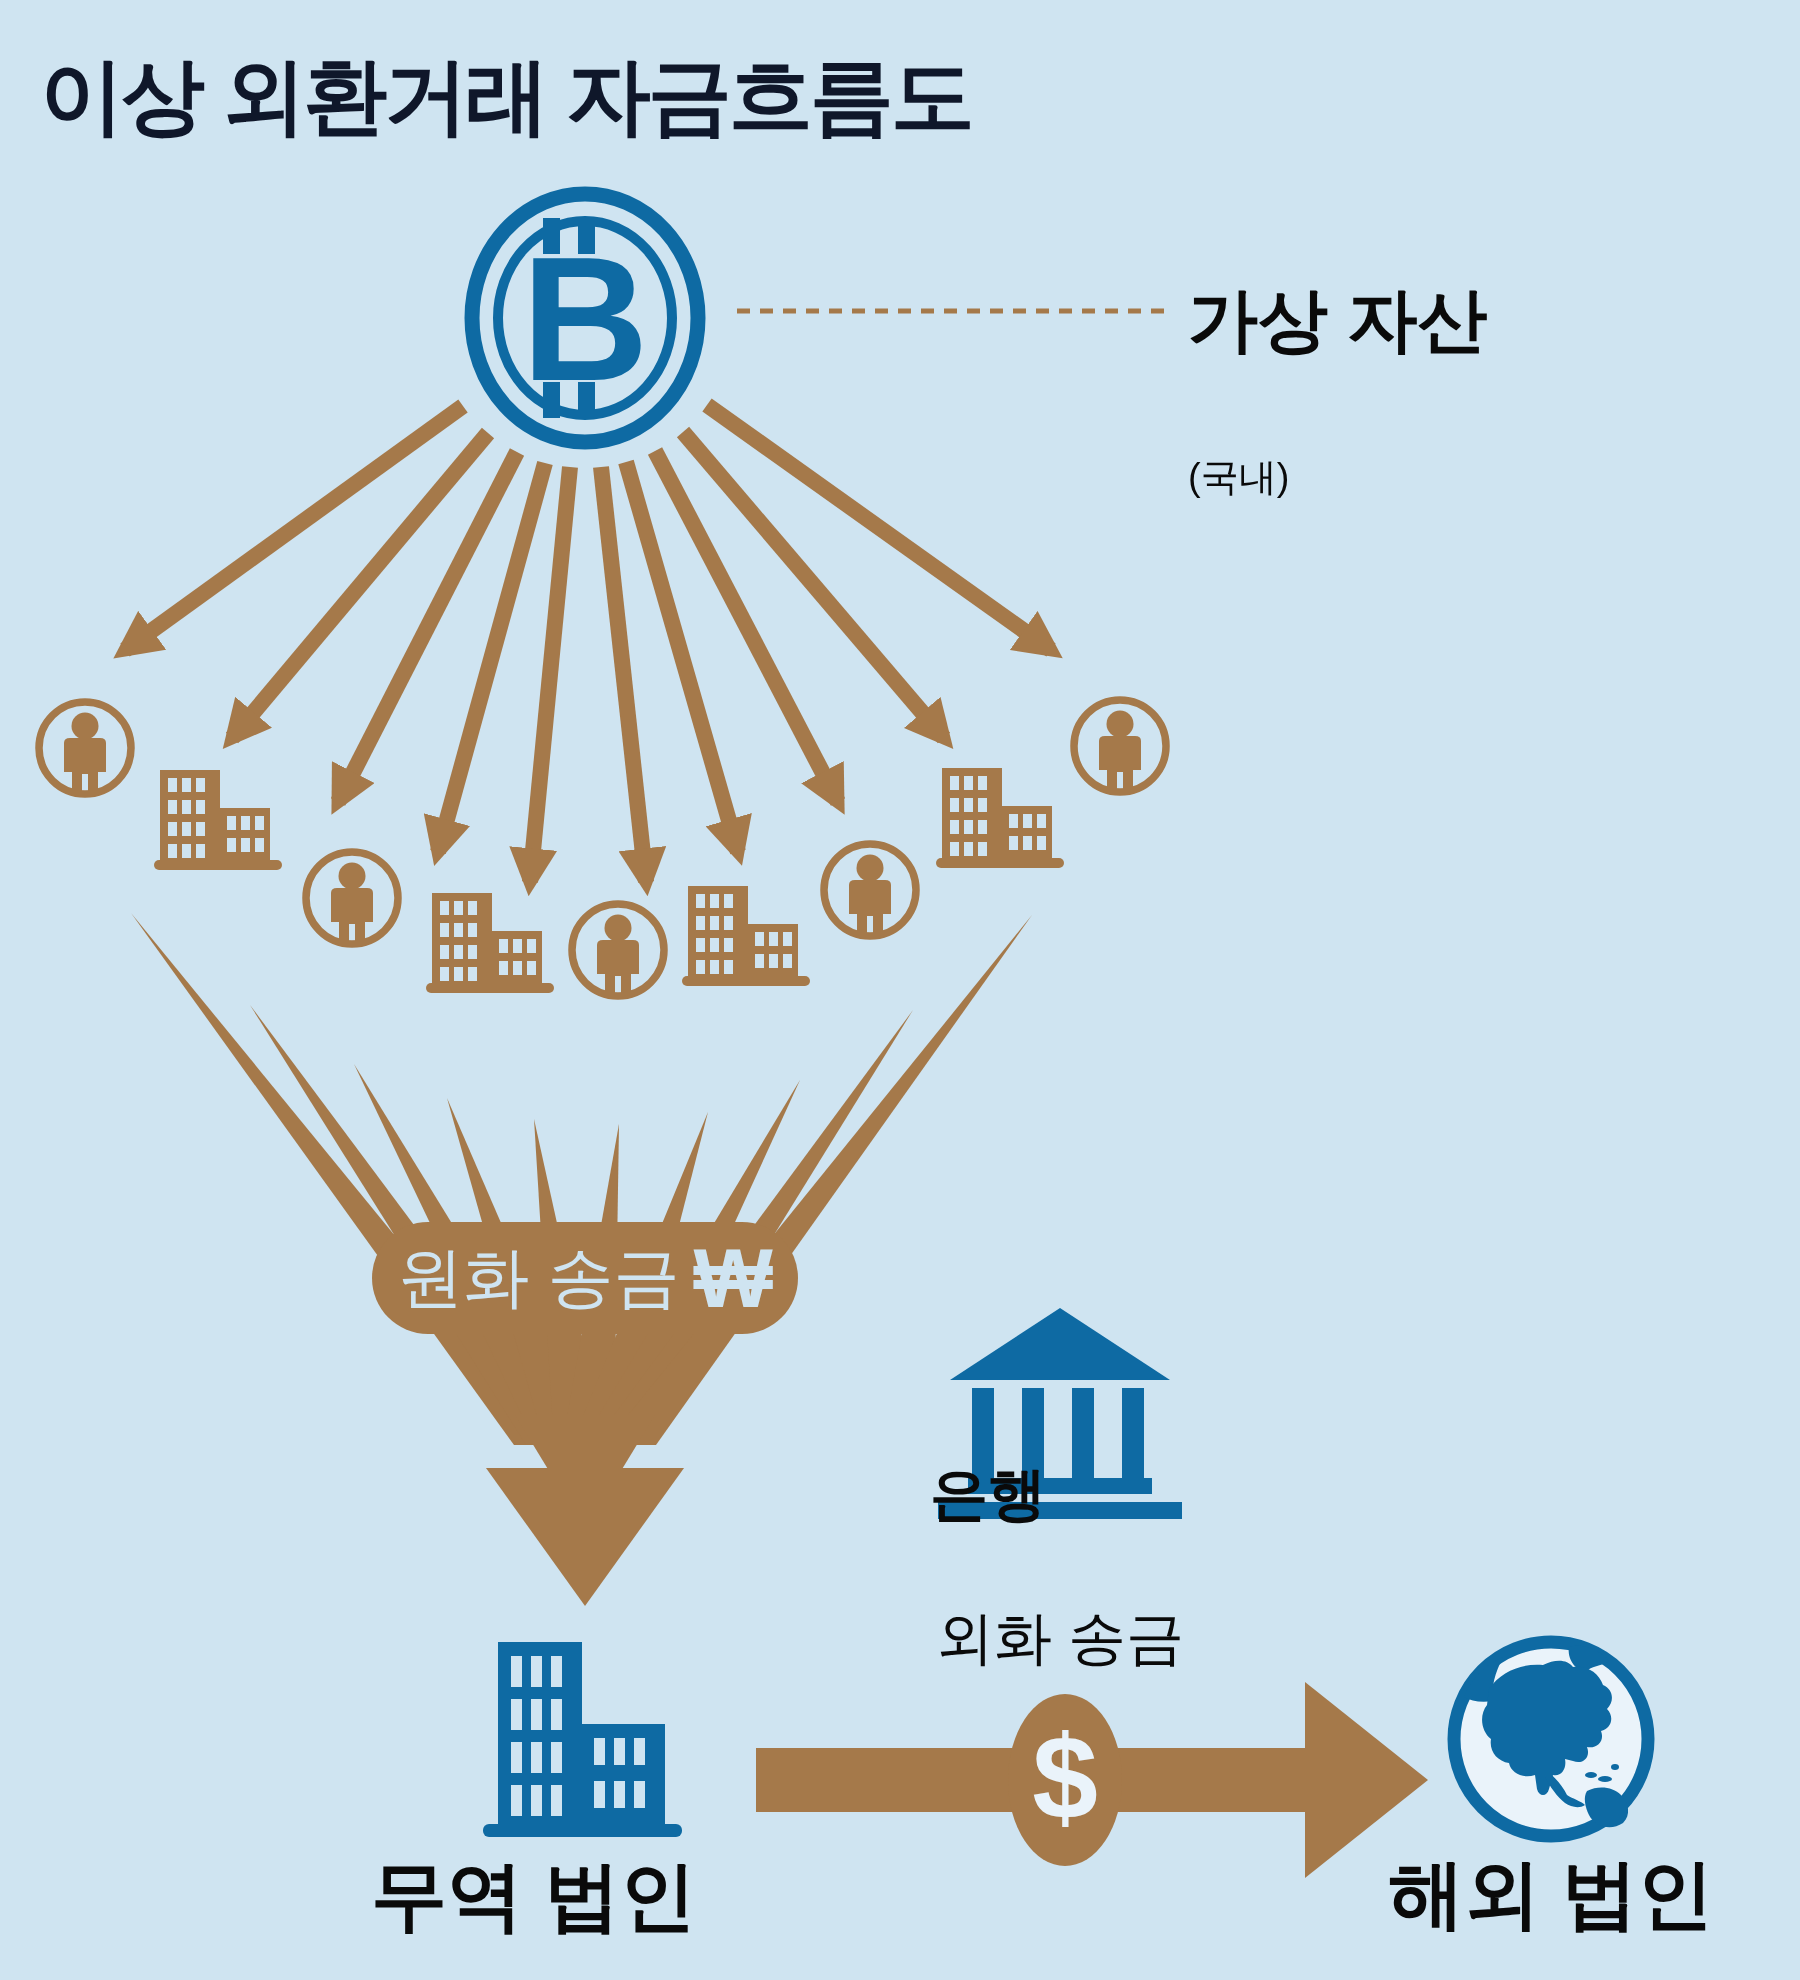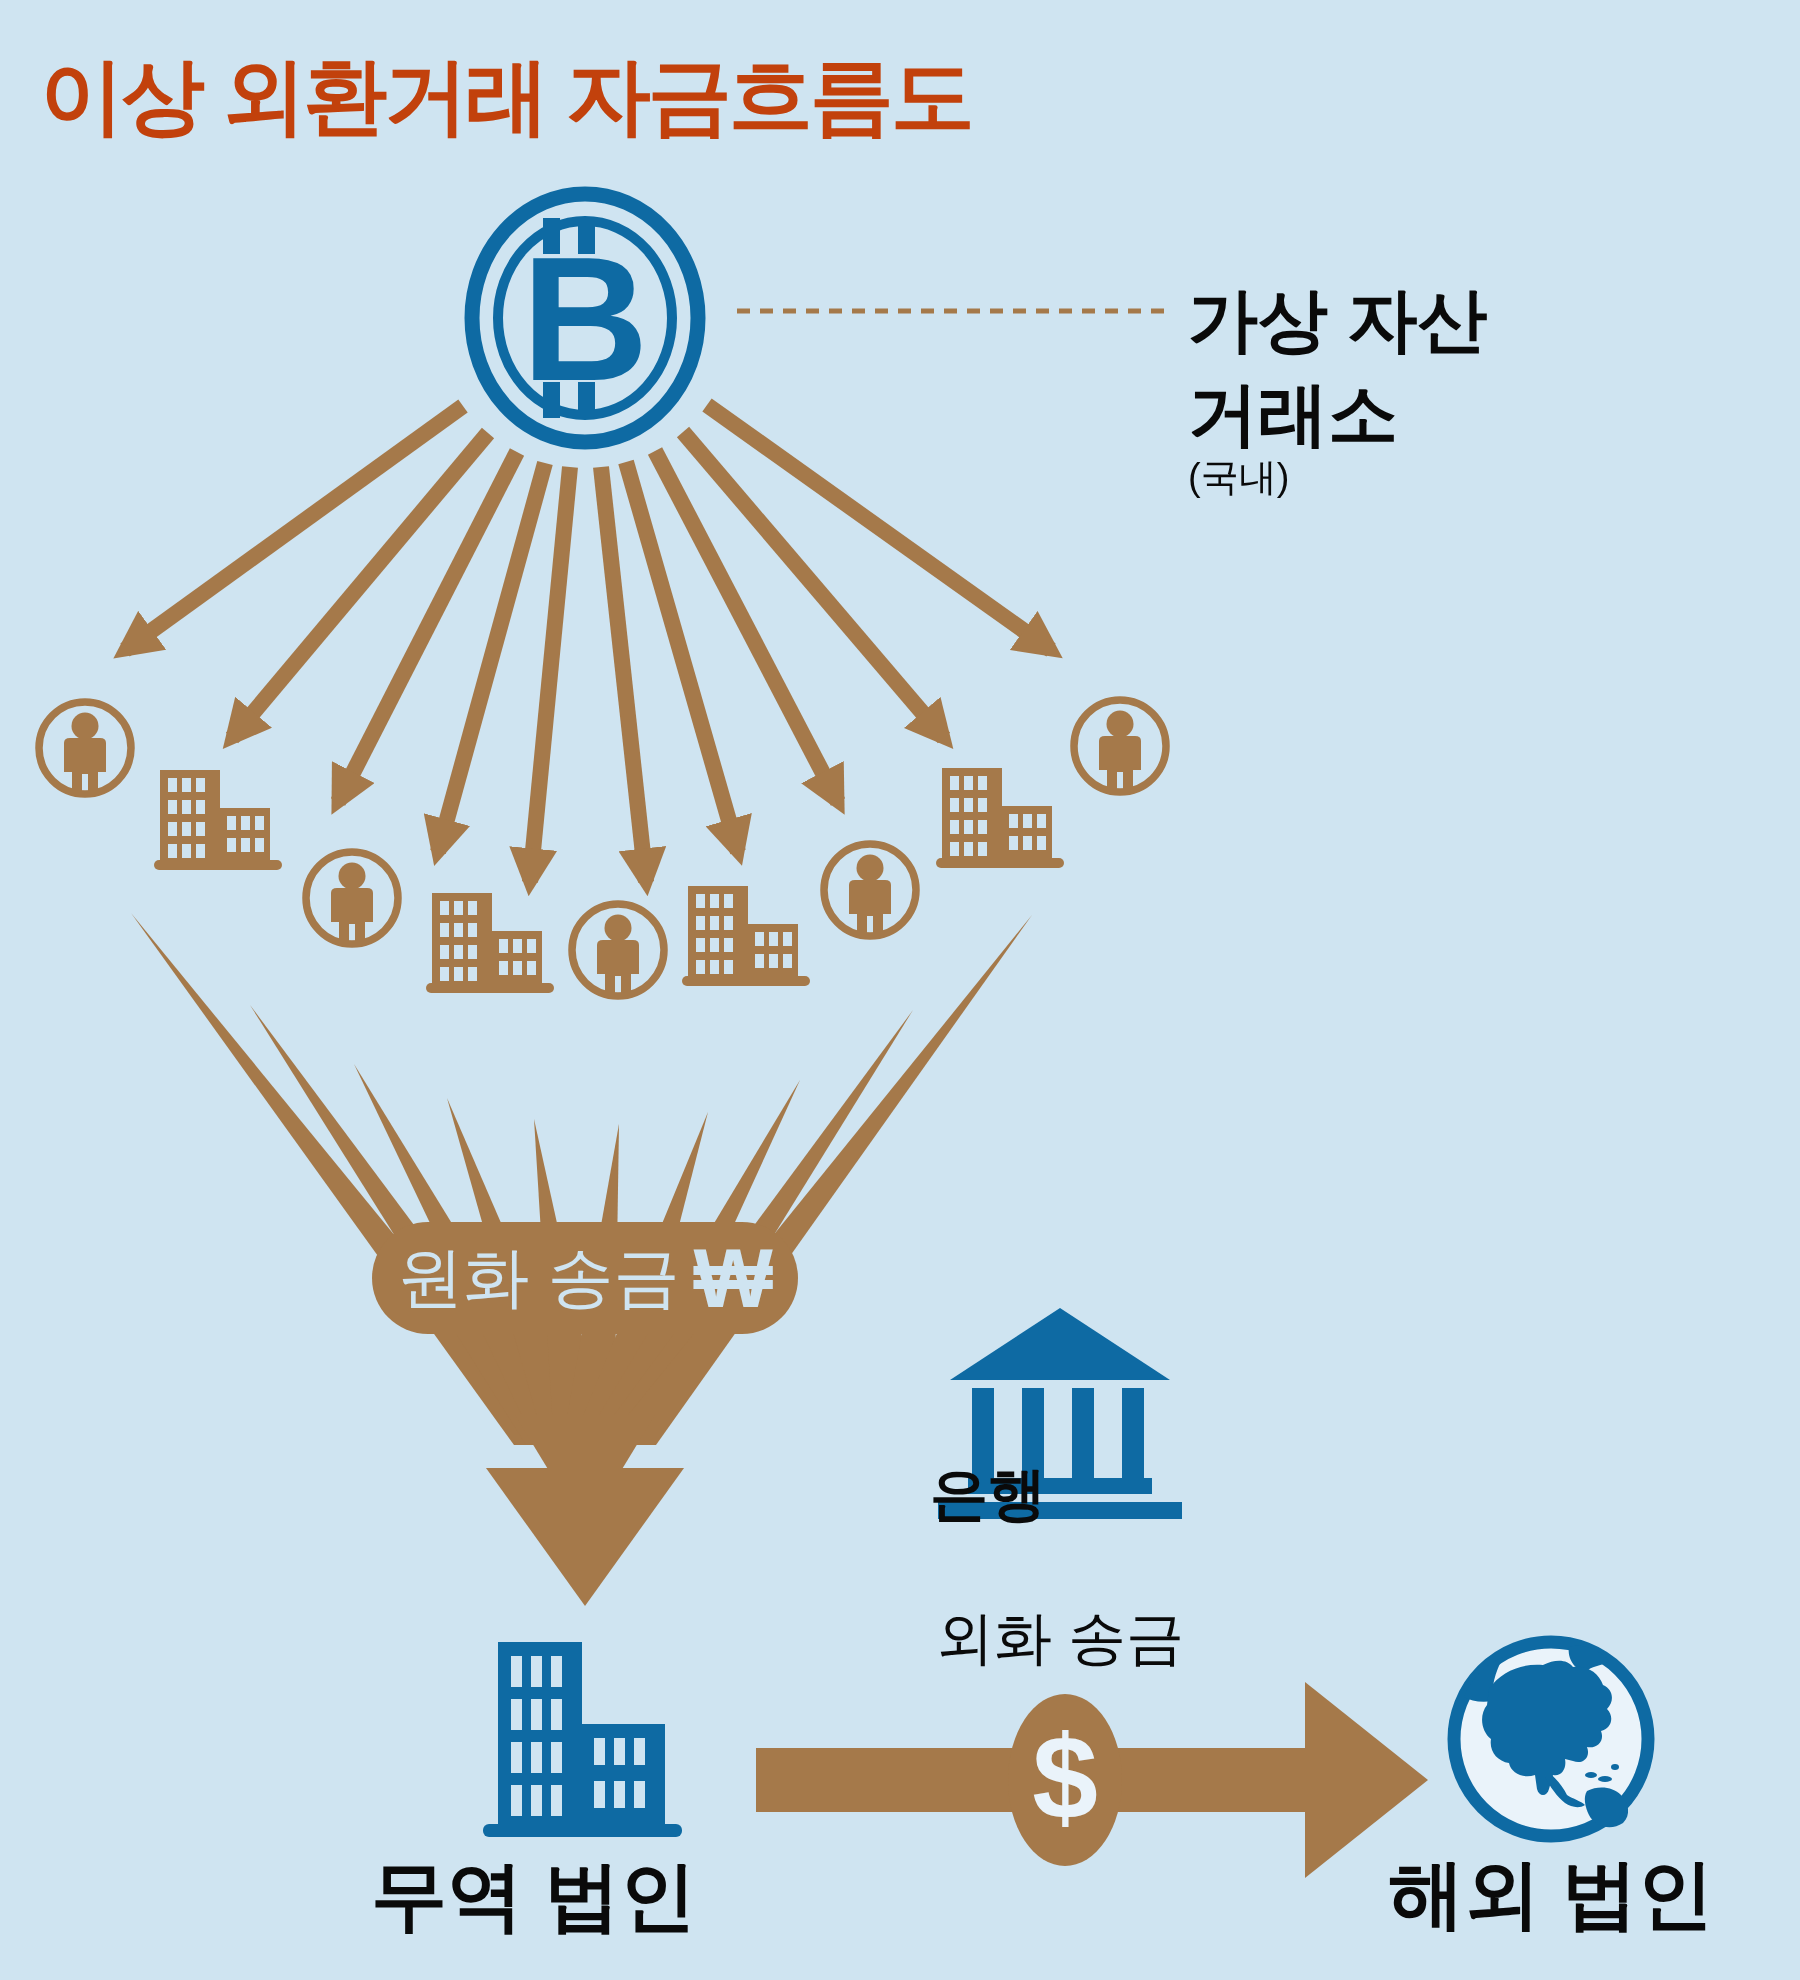--- a/index.html
+++ b/index.html
@@ -8,21 +8,21 @@
     position:relative;
     width:1800px;height:1980px;
     background:#cfe4f1;
     overflow:hidden;
     font-family:"Liberation Sans","DejaVu Sans",sans-serif;
   }
   .canvas svg{position:absolute;left:0;top:0;}
   .txt{position:absolute;color:#0a0a0a;white-space:nowrap;}
   .page-title{
     left:40px;top:40px;margin:0;
-    font-size:84px;font-weight:800;letter-spacing:-3px;color:#c2410c;
+    font-size:84px;font-weight:800;letter-spacing:-3px;color:#0f172a;
   }
   .exchange-label{left:1188px;top:273px;font-size:70px;font-weight:700;line-height:94px;}
   .exchange-label span{display:block;}
   .exchange-sub{left:1188px;top:452px;font-size:38px;font-weight:400;}
   .recipients-label{left:1188px;top:644px;font-size:68px;font-weight:700;line-height:93px;}
   .recipients-label span{display:block;}
   .pill-text{
     left:372px;top:1222px;width:426px;height:112px;
     display:flex;align-items:center;justify-content:center;gap:14px;
   }
@@ -184,21 +184,20 @@
         <ellipse cx="54" cy="40" rx="7" ry="3"></ellipse>
         <ellipse cx="64" cy="28" rx="4" ry="3"></ellipse>
       </g>
     </g>
   </svg>
 
   <h1 class="page-title txt">이상 외환거래 자금흐름도</h1>
 
   <div class="exchange-label txt">
     <span>가상 자산</span>
-    <span>거래소</span>
   </div>
   <div class="exchange-sub txt">(국내)</div>
 
 
   <div class="pill-text txt">
     <span class="pill-label">원화 송금</span>
     <span class="pill-symbol">₩</span>
   </div>
 
   <div class="bank-label txt">은행</div>

